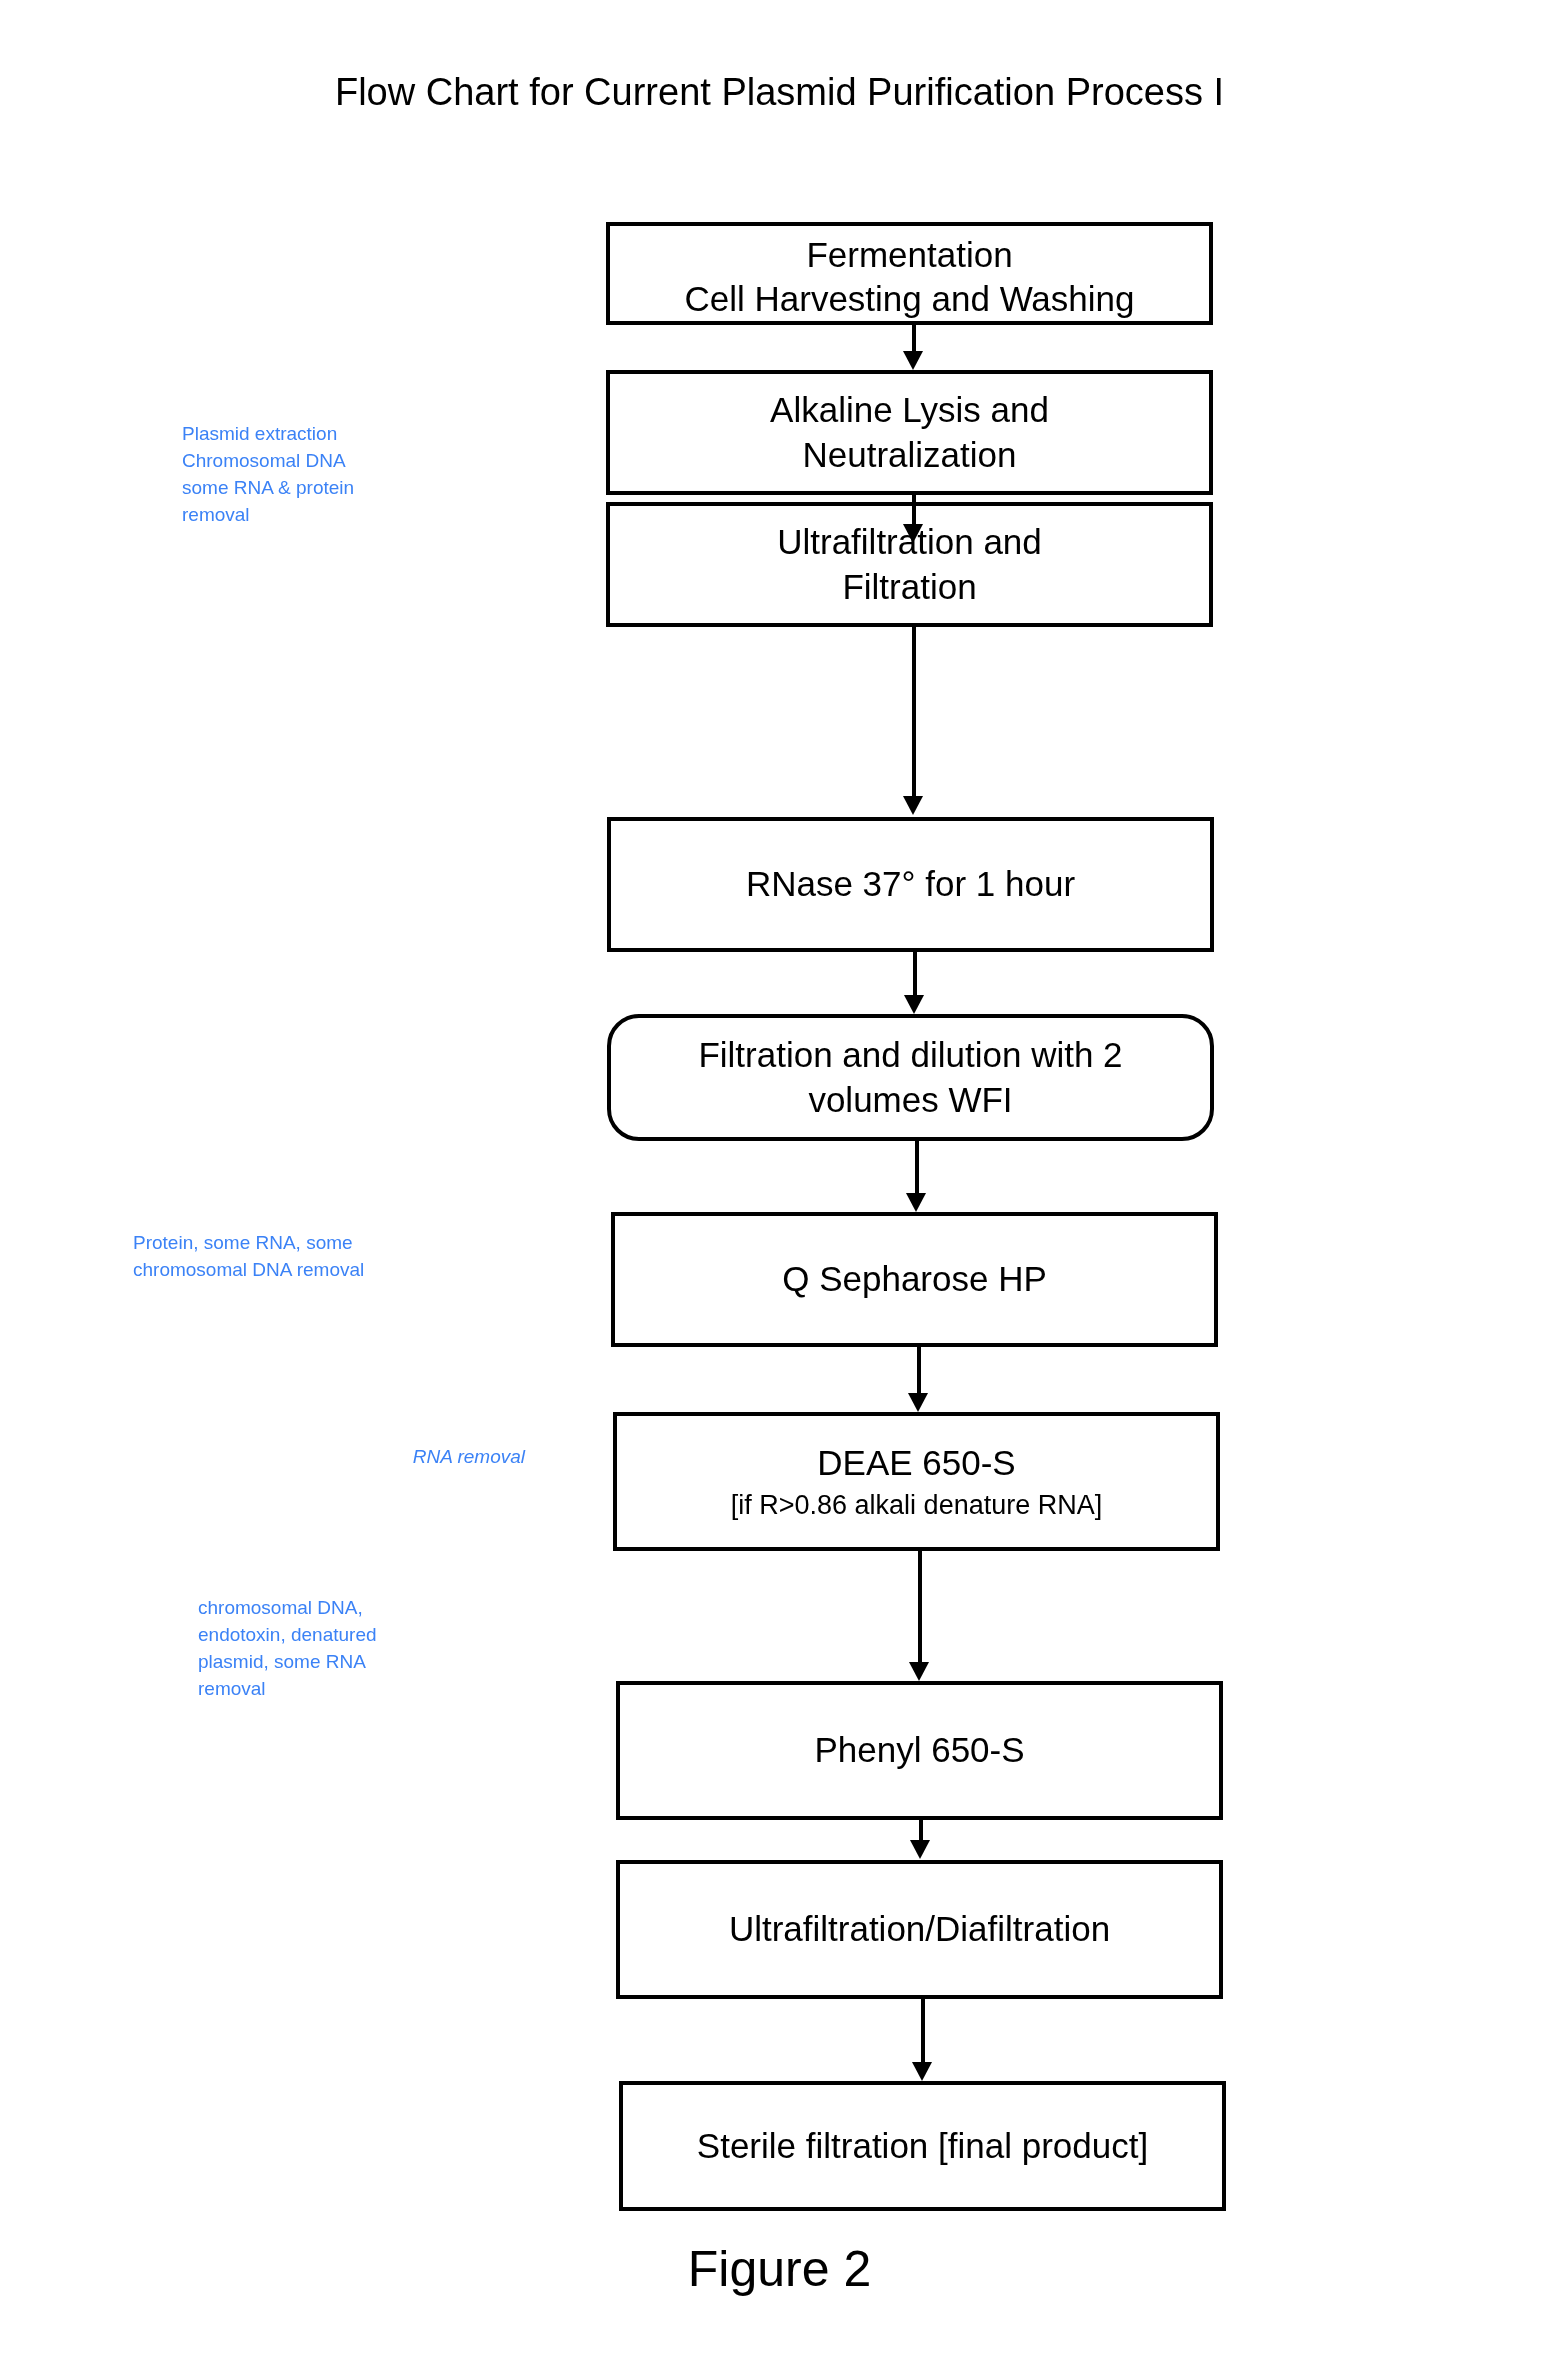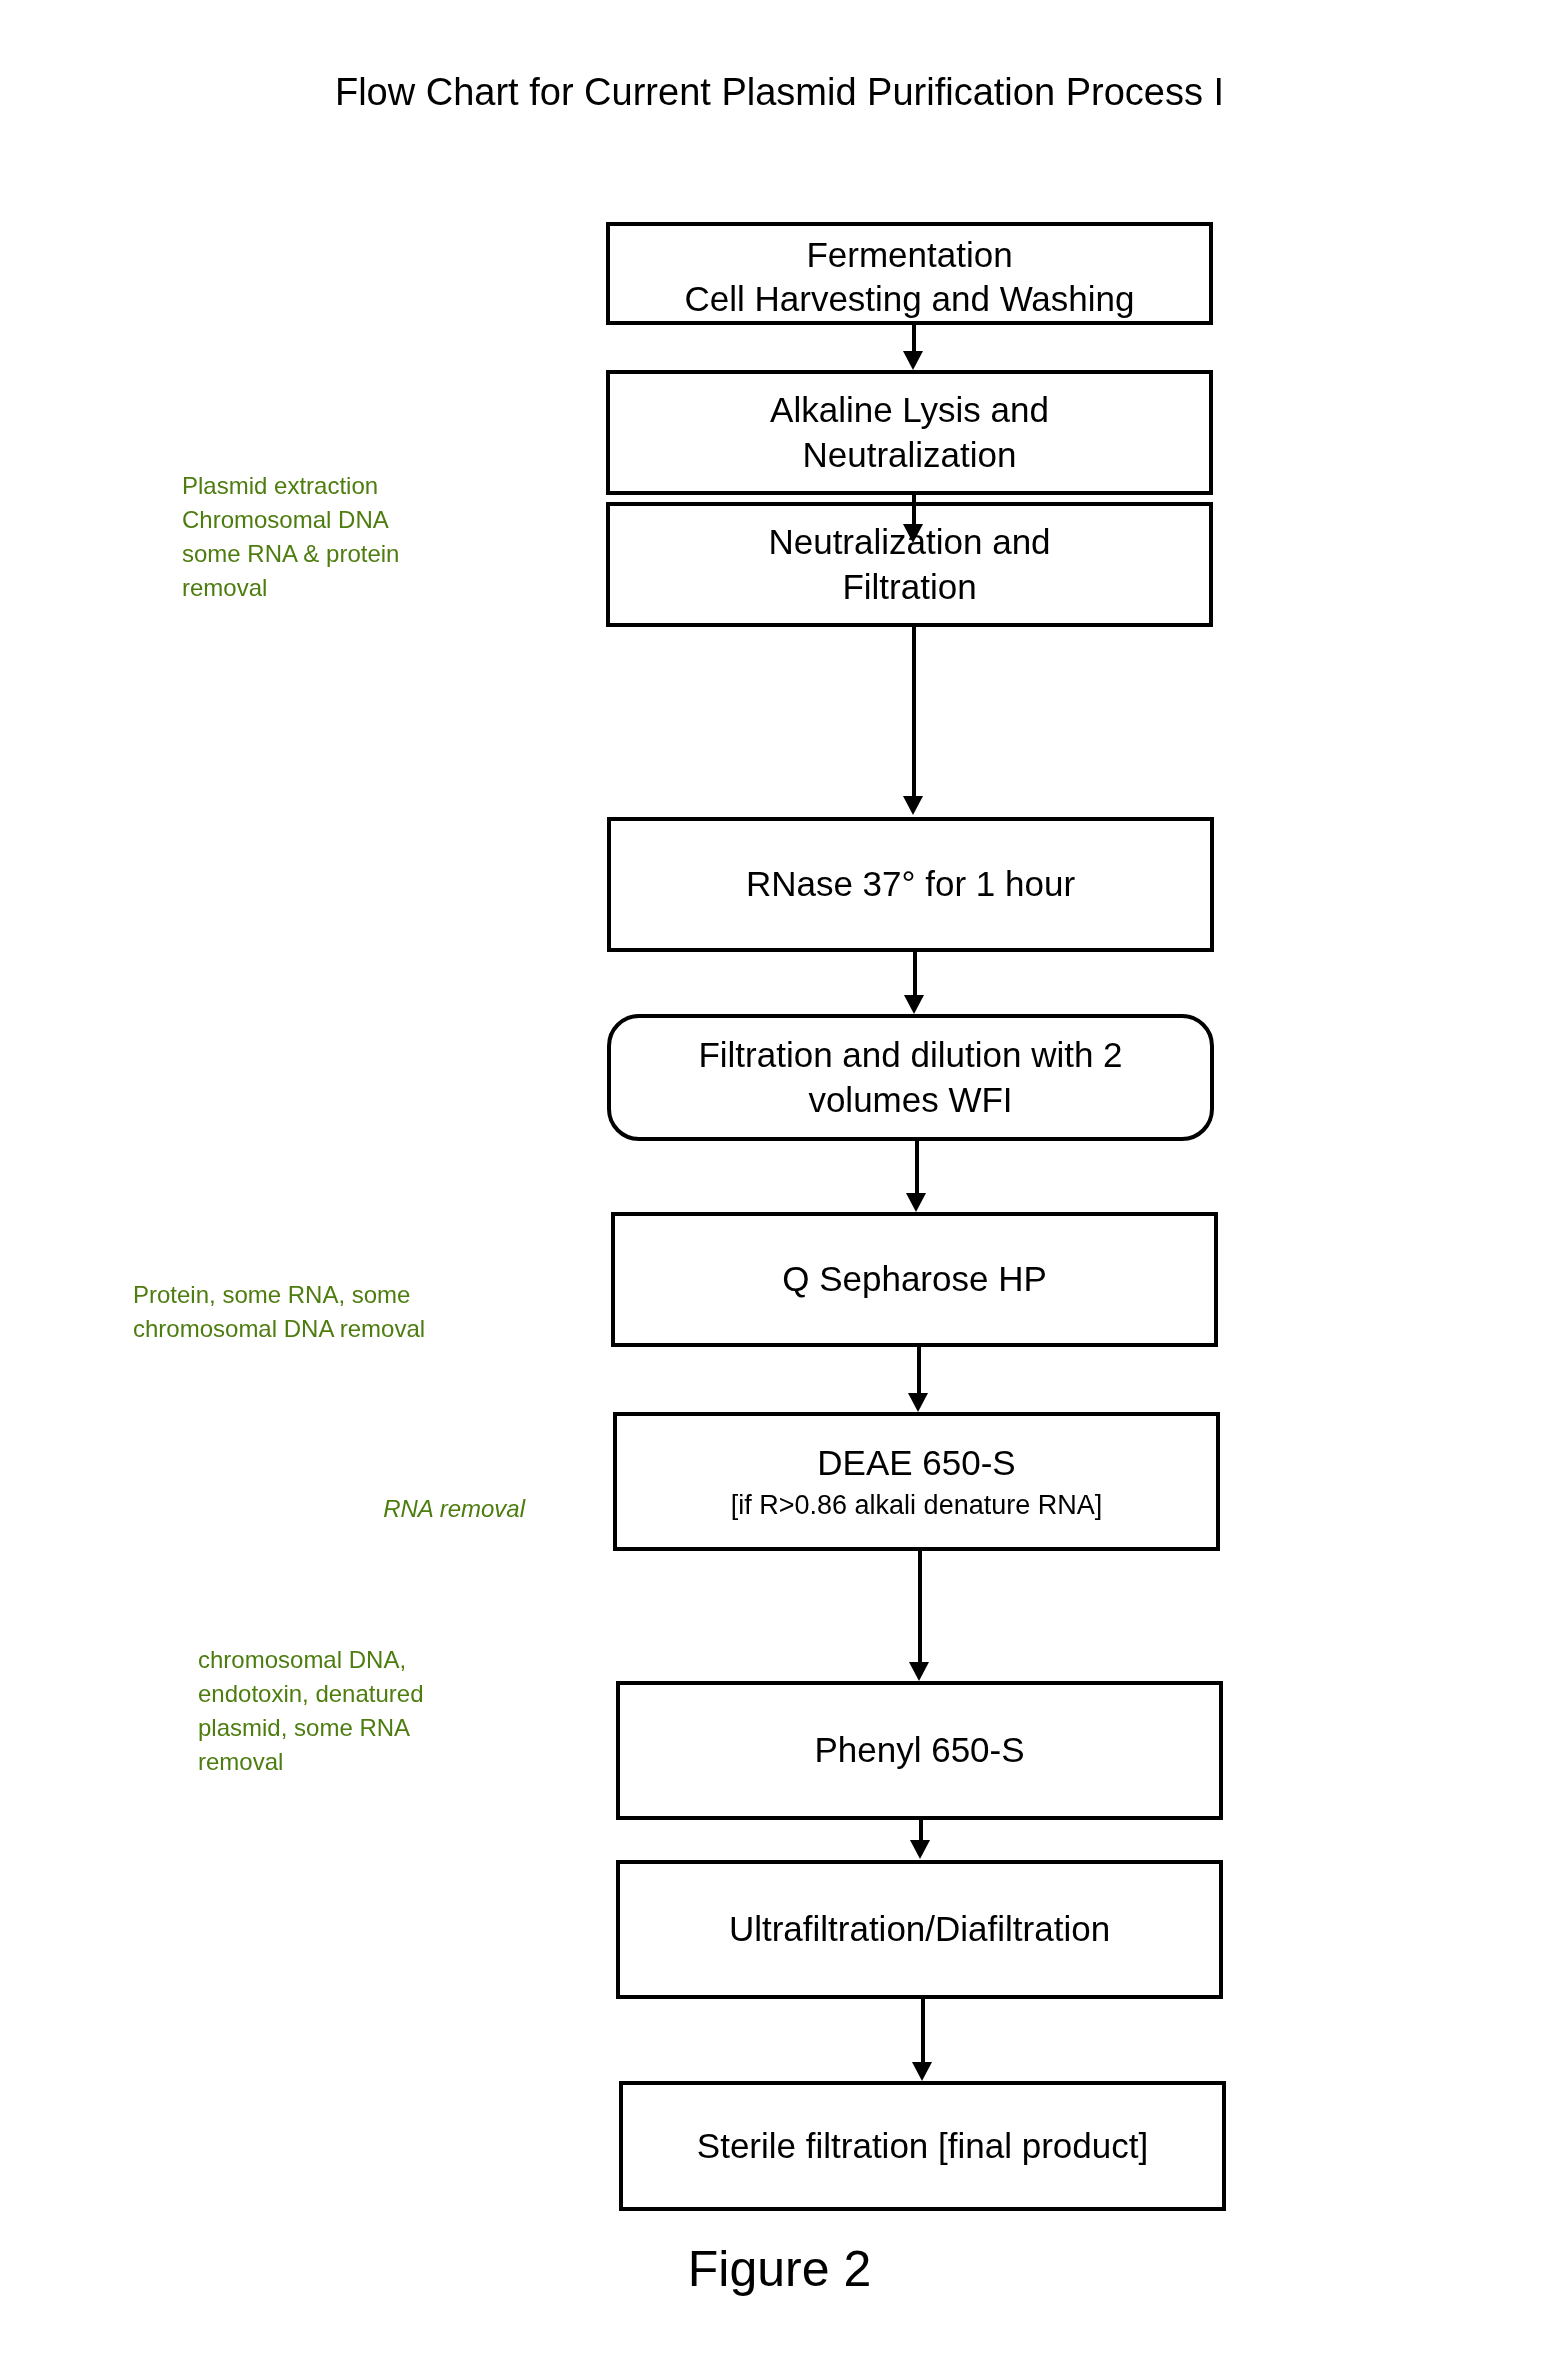--- a/index.html
+++ b/index.html
@@ -86,25 +86,24 @@
     width: 0;
     height: 0;
     border-left: 10.4px solid transparent;
     border-right: 10.4px solid transparent;
     border-top: 19px solid #000000;
   }
 
   
   .annotation {
     position: absolute;
-    font-size: 24px;
+    font-size: 19px;
     line-height: 1.42;
-    color: #4d7c0f;
+    color: #3b82f6;
     white-space: pre-line;
-    margin-top: 48px;
   }
   .annotation.right-align {
     text-align: right;
     font-style: italic;
   }
 </style>
 </head>
 <body>
 
 <div id="page">
@@ -115,21 +114,21 @@
     <span class="box-line">Fermentation</span>
     <span class="box-line">Cell Harvesting and Washing</span>
   </div>
 
   <div class="flow-box" style="left:606px; top:370px; width:607px; height:125px;">
     <span class="box-line">Alkaline Lysis and</span>
     <span class="box-line">Neutralization</span>
   </div>
 
   <div class="flow-box" style="left:606px; top:502px; width:607px; height:125px;">
-    <span class="box-line">Neutralization and</span>
+    <span class="box-line">Ultrafiltration and</span>
     <span class="box-line">Filtration</span>
   </div>
 
   <div class="flow-box" style="left:607px; top:817px; width:607px; height:135px;text-align:center;">
     <span class="box-line">RNase 37° for 1 hour</span>
   </div>
 
   <div class="flow-box" style="left:607px; top:1014px; width:607px; height:127px;border-radius:32px;">
     <span class="box-line">Filtration and dilution with 2</span>
     <span class="box-line">volumes WFI</span>

